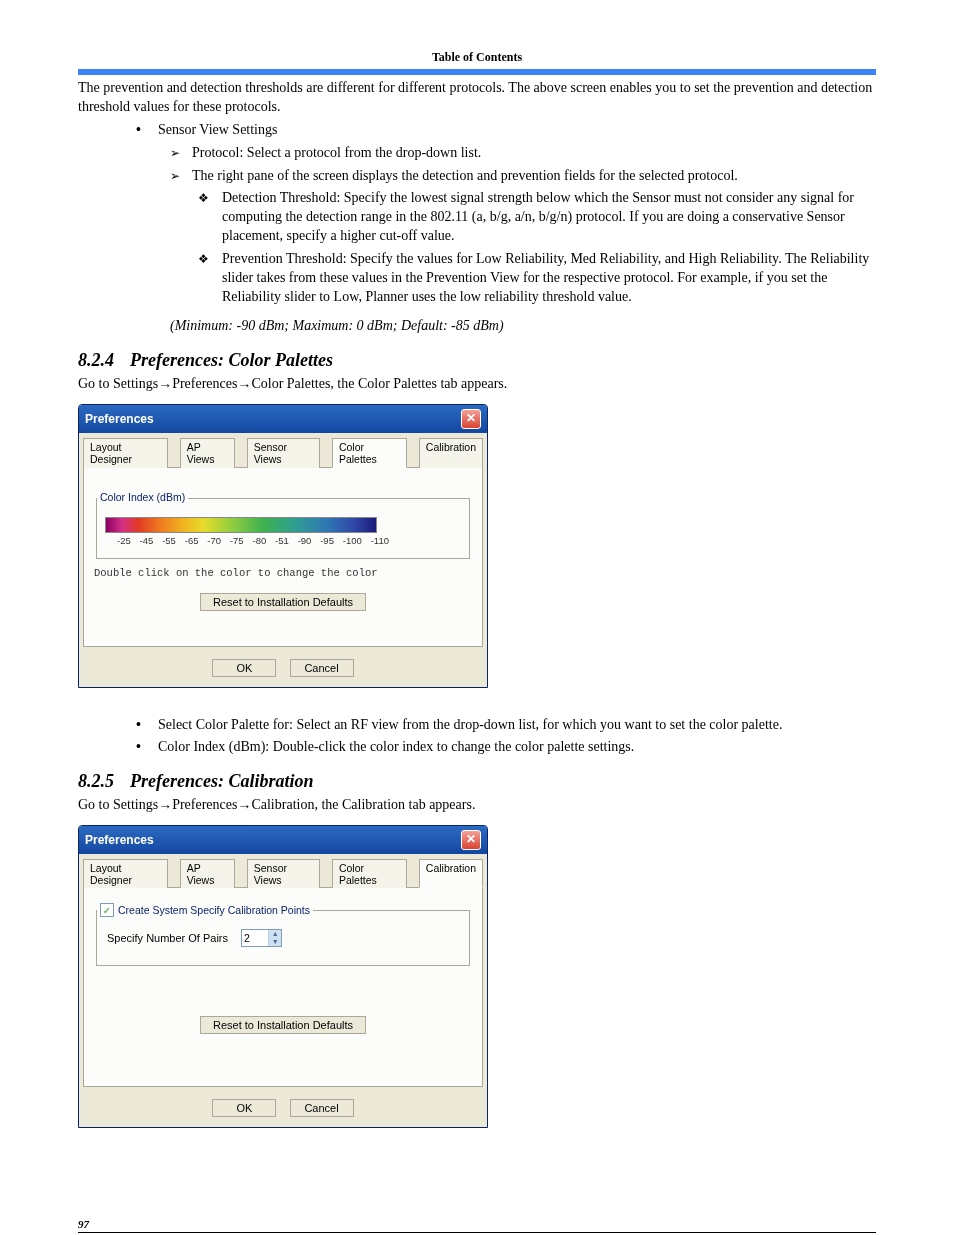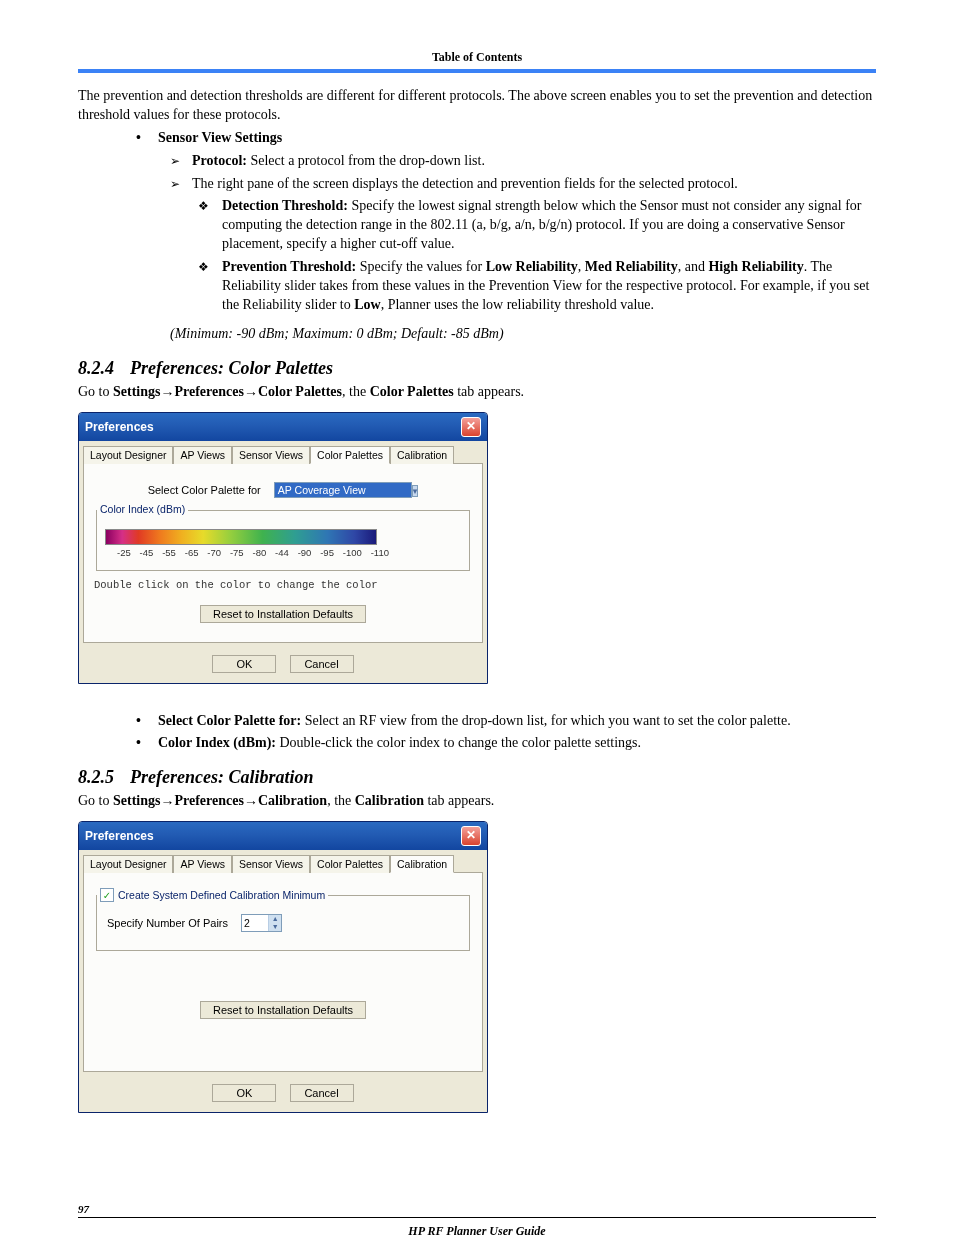--- a/index.html
+++ b/index.html
@@ -10,42 +10,42 @@
     padding: 50px 78px 40px 78px;
     width: 954px;
     box-sizing: border-box;
     background: #fff;
   }
   .header-toc {
     text-align: center;
     font-weight: bold;
     font-size: 12px;
     padding-bottom: 4px;
-    border-bottom: 4px solid #3b82f6;
-    margin-bottom: 14px;
+    border-bottom: 6px solid #3b82f6;
+    margin-bottom: 4px;
   }
   p { margin: 4px 0; line-height: 1.35; }
   .indent-1 { margin-left: 58px; }
   .indent-2 { margin-left: 92px; }
   .indent-3 { margin-left: 120px; }
   .bullet-disc::before { content: "•"; display:inline-block; width:22px; font-weight:bold; font-size:14px; margin-left:-22px;}
   .bullet-arrow::before { content: "➢"; display:inline-block; width:22px; margin-left:-22px; font-size:12px;}
   .bullet-dia::before { content: "❖"; display:inline-block; width:24px; margin-left:-24px; font-size:12px;}
   .li { padding-left:22px; }
   .li3 { padding-left:24px; }
   .section-heading {
     font-style: italic;
     font-weight: bold;
     font-size: 18px;
     margin-top: 14px;
     margin-bottom: 4px;
   }
   .section-num { display:inline-block; width:52px; }
   .italic { font-style: italic; }
-  b { font-weight: bold; }
+  b { font-weight: normal; }
 
   
   .dialog {
     width: 408px;
     border: 1px solid #0a246a;
     border-radius: 4px 4px 0 0;
     margin-top: 10px;
     font-family: Tahoma, Arial, sans-serif;
     font-size: 11px;
     background: #ece9d8;
@@ -69,21 +69,21 @@
     border-radius: 3px;
     color: #fff;
     text-align: center;
     line-height: 16px;
     font-weight: bold;
     font-size: 12px;
   }
   .tabstrip {
     display:flex;
     padding: 4px 4px 0 4px;
-    gap:0;
+    gap:12px;
     background:#ece9d8;
   }
   .tab {
     border:1px solid #aca899;
     border-bottom:none;
     padding:2px 6px;
     background:#f5f4ea;
     font-size:10.5px;
     position:relative;
     top:1px;
@@ -230,38 +230,32 @@
     <span class="close-x">✕</span>
   </div>
   <div class="tabstrip">
     <div class="tab">Layout Designer</div>
     <div class="tab">AP Views</div>
     <div class="tab">Sensor Views</div>
     <div class="tab active">Color Palettes</div>
     <div class="tab">Calibration</div>
   </div>
   <div class="tab-pane">
-    <div style="text-align:center;">
-      <span style="margin-right:10px;">Select Color Palette for</span>
-      <span class="select-box">
-        <span>AP Coverage View</span>
-      </span><span class="dd-arrow">▾</span>
-    </div>
     <div class="groupbox">
       <div class="groupbox-title">Color Index (dBm)</div>
       <div class="gradient-bar"></div>
       <div class="scale-labels">
         <span>-25</span>
           <span>-45</span>
           <span>-55</span>
           <span>-65</span>
           <span>-70</span>
           <span>-75</span>
           <span>-80</span>
-          <span>-44</span>
+          <span>-51</span>
           <span>-90</span>
           <span>-95</span>
           <span>-100</span>
           <span>-110</span>
       </div>
     </div>
     <div class="hint">Double click on the color to change the color</div>
     <div style="text-align:center; margin-top:14px;">
       <button class="btn">Reset to Installation Defaults</button>
     </div>
@@ -291,21 +285,21 @@
   <div class="tabstrip">
     <div class="tab">Layout Designer</div>
     <div class="tab">AP Views</div>
     <div class="tab">Sensor Views</div>
     <div class="tab">Color Palettes</div>
     <div class="tab active">Calibration</div>
   </div>
   <div class="tab-pane" style="min-height:170px">
     <div class="groupbox" style="margin-top:4px;padding:14px 10px 18px 10px;">
       <div class="groupbox-title" style="color:#0a246a;">
-        <span class="chk">✓</span><span>Create System Defined Calibration Minimum</span>
+        <span class="chk">✓</span><span>Create System Specify Calibration Points</span>
       </div>
       <div style="margin-top:4px;">
         <span style="margin-right:10px;">Specify Number Of Pairs</span>
         <span class="spinner">
           <input value="2" style="">
           <span class="spin-btns">
               <span>▲</span>
               <span>▼</span>
             </span>
         </span>

